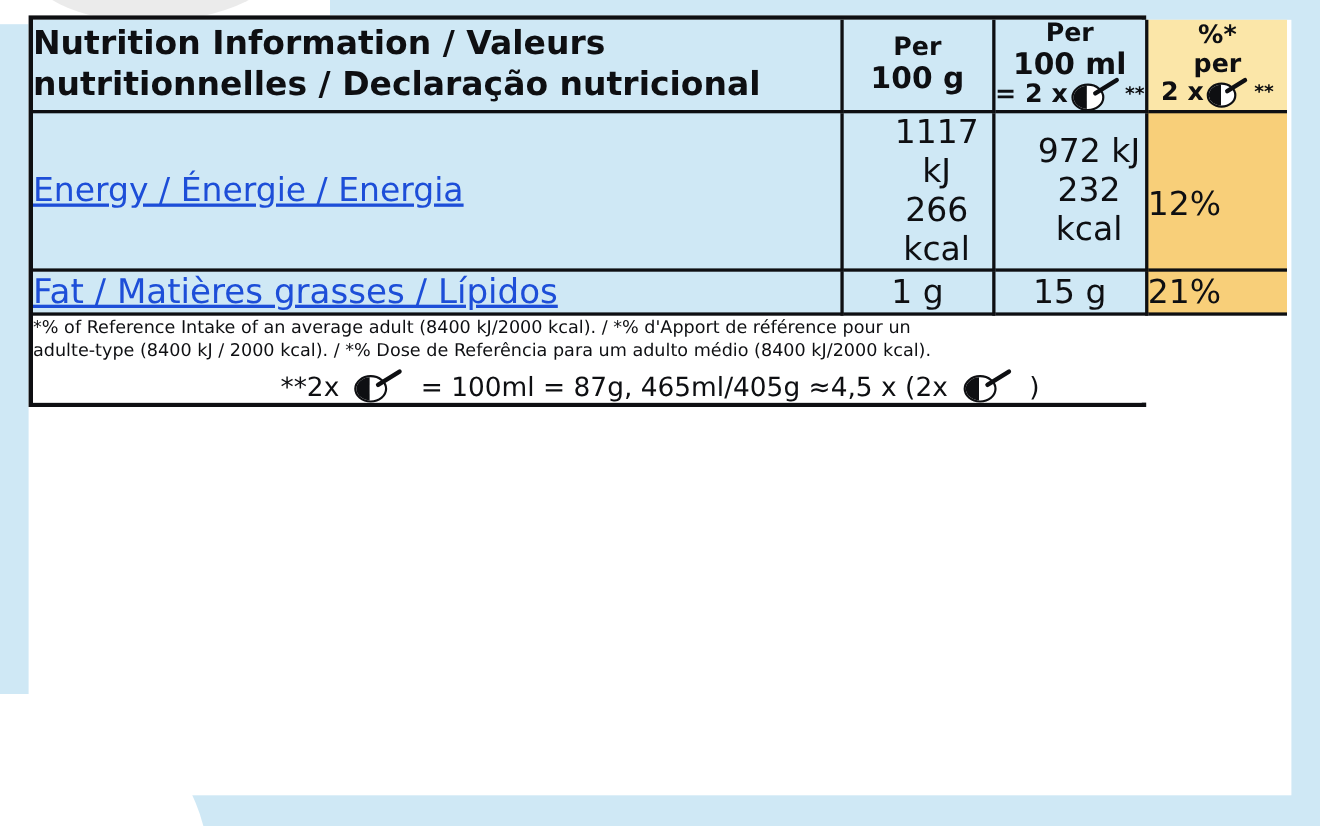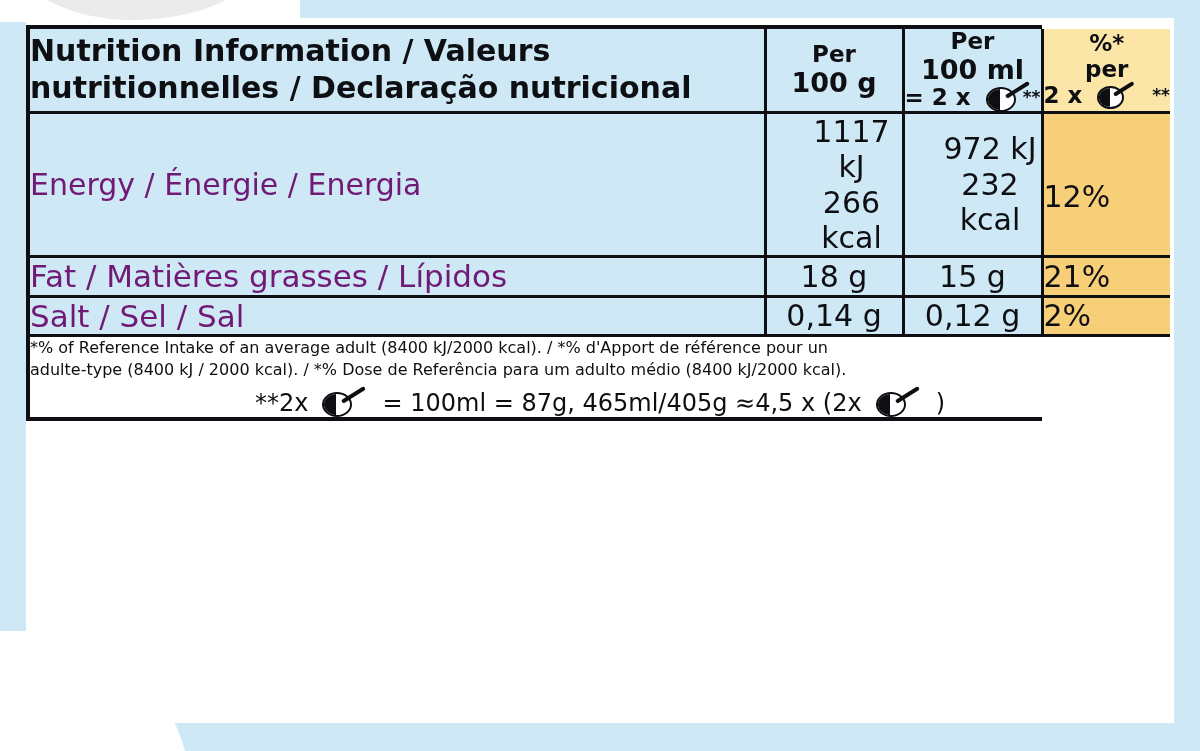--- a/index.html
+++ b/index.html
@@ -52,21 +52,21 @@
     height: 90px;
     background: #e8e8e8;
     border-bottom-left-radius: 120px 60px;
     border-bottom-right-radius: 140px 70px;
     opacity: .85;
   }
 
   .panel {
     position: absolute;
     left: 26px;
-    top: 25px;
+    top: 14px;
     width: 1016px;
     border: 4px solid #0e0f12;
     background: #ffffff;
     box-sizing: border-box;
   }
 
   table.nutri {
     border-collapse: collapse;
     width: 100%;
     table-layout: fixed;
@@ -107,21 +107,21 @@
   .hdr-cell.pct { background: #fbe6a8; }
   .hdr-sub {
     display: block;
     font-size: 23px;
     white-space: nowrap;
   }
   .spoon-line {
     display: flex;
     align-items: center;
     justify-content: center;
-    gap: 15px;
+    gap: 3px;
     white-space: nowrap;
     font-size: 23px;
   }
   .sup { font-size: 17px; vertical-align: super; }
 
   
   .spoon {
     display: inline-block;
     position: relative;
     width: 46px;
@@ -157,23 +157,24 @@
   }
   .spoon.small { width: 40px; height: 22px; }
   .spoon.small .bowl { width: 23px; height: 19px; }
   .spoon.small .bowl:after { width: 12px; height: 21px; }
   .spoon.small .handle { left: 17px; top: 8px; width: 23px; }
 
   
   .cell-label {
     background: #cfe8f5;
     font-size: 31px;
-    color: #701a75;
+    color: #1d4ed8;
     padding: 7px 10px 9px 18px;
     line-height: 1.18;
+    text-decoration: underline;
   }
   .cell-label.sub {
     font-size: 24px;
     padding-left: 26px;
   }
   .cell-val {
     background: #cfe8f5;
     text-align: center;
     font-size: 30px;
     color: #0e0f12;
@@ -281,35 +282,29 @@
         </td>
         <td class="cell-val">
           <span class="two-line">972 kJ</span>
           <span class="two-line">232 kcal</span>
         </td>
         <td class="cell-pct strong">12%</td>
       </tr>
 
       <tr>
         <td class="cell-label">Fat / Matières grasses / Lípidos</td>
-        <td class="cell-val">18 g</td>
+        <td class="cell-val">1 g</td>
         <td class="cell-val">15 g</td>
         <td class="cell-pct strong">21%</td>
       </tr>
 
 
 
 
 
-      <tr>
-        <td class="cell-label">Salt / Sel / Sal</td>
-        <td class="cell-val">0,14 g</td>
-        <td class="cell-val">0,12 g</td>
-        <td class="cell-pct strong">2%</td>
-      </tr>
 
       <tr>
         <td class="footnote-cell" colspan="4">
           <div class="footnote">*% of Reference Intake of an average adult (8400 kJ/2000 kcal). / *% d'Apport de référence pour un</div>
           <div class="footnote">adulte-type (8400 kJ / 2000 kcal). / *% Dose de Referência para um adulto médio (8400 kJ/2000 kcal).</div>
           <div class="footnote2">
             <span>**2x</span>
             <span class="spoon">
               <span class="bowl"></span>
                 <span class="handle"></span>

